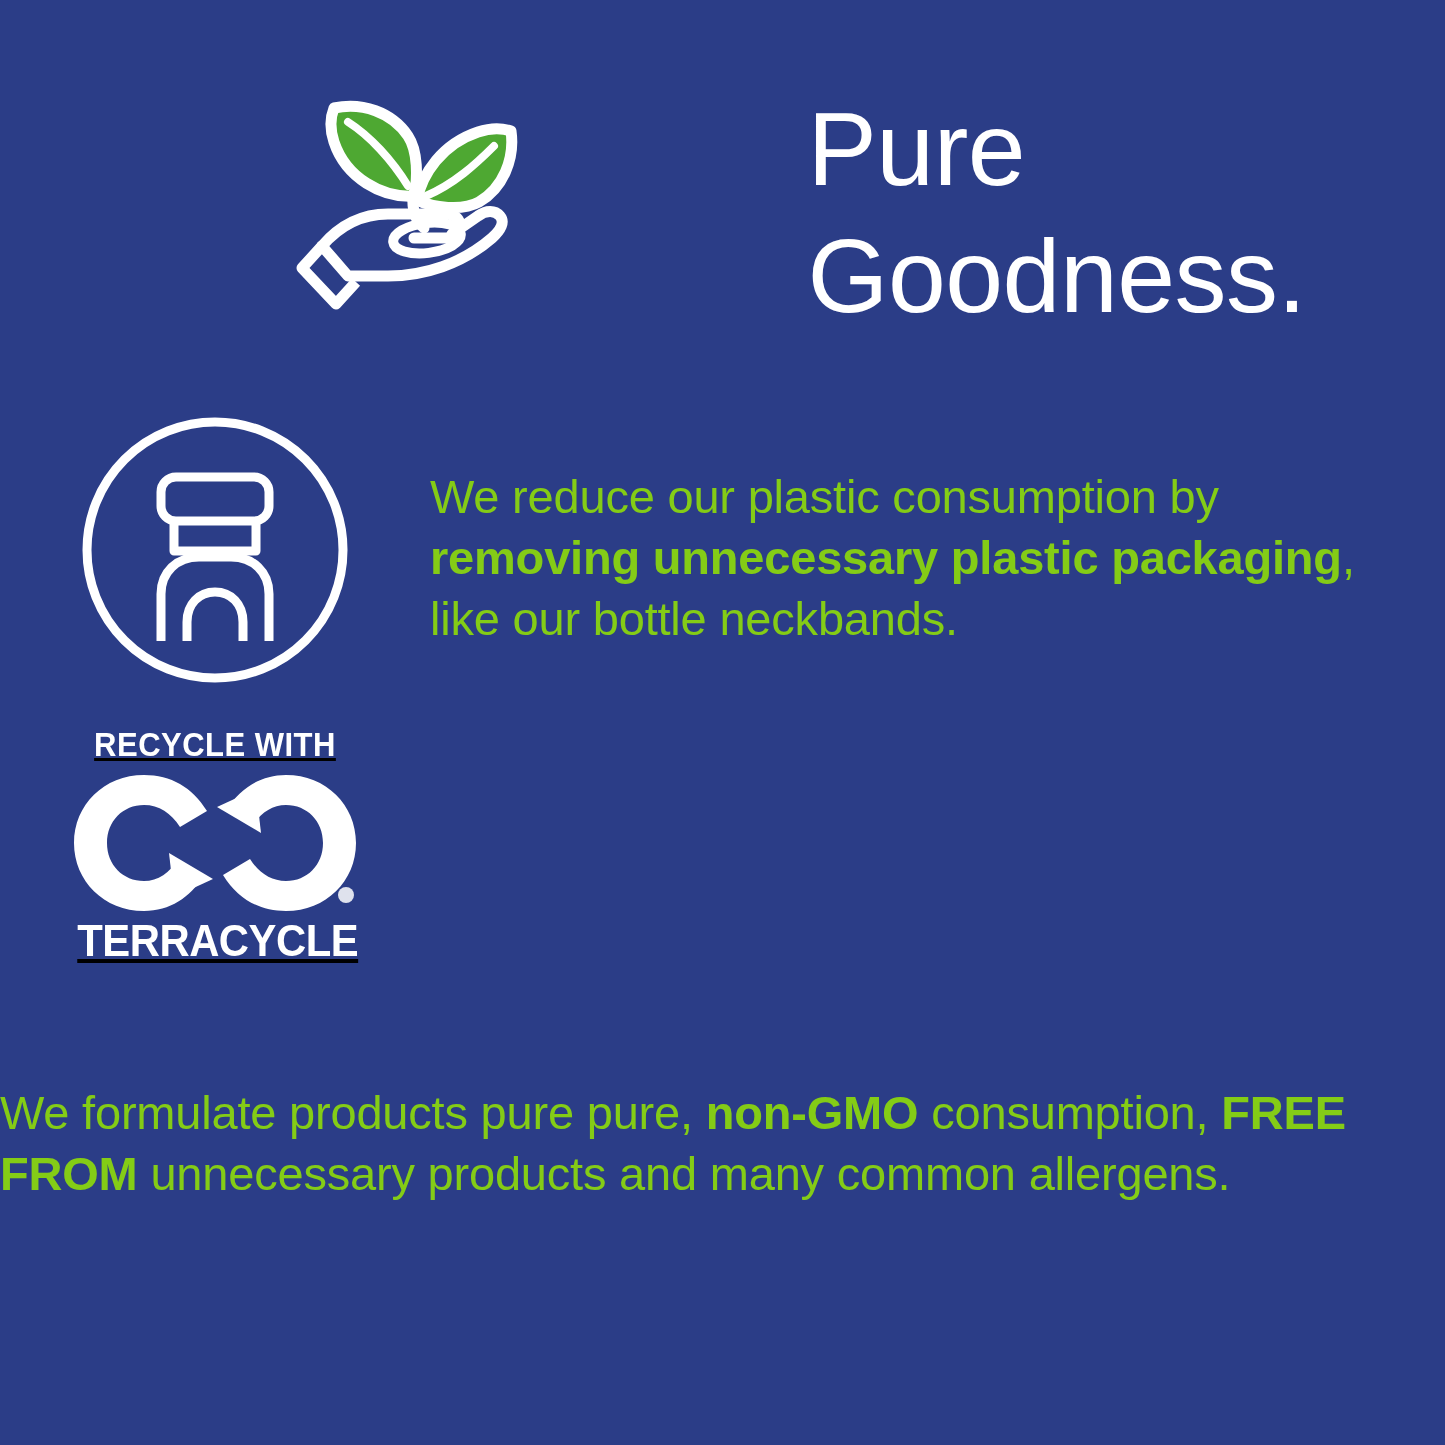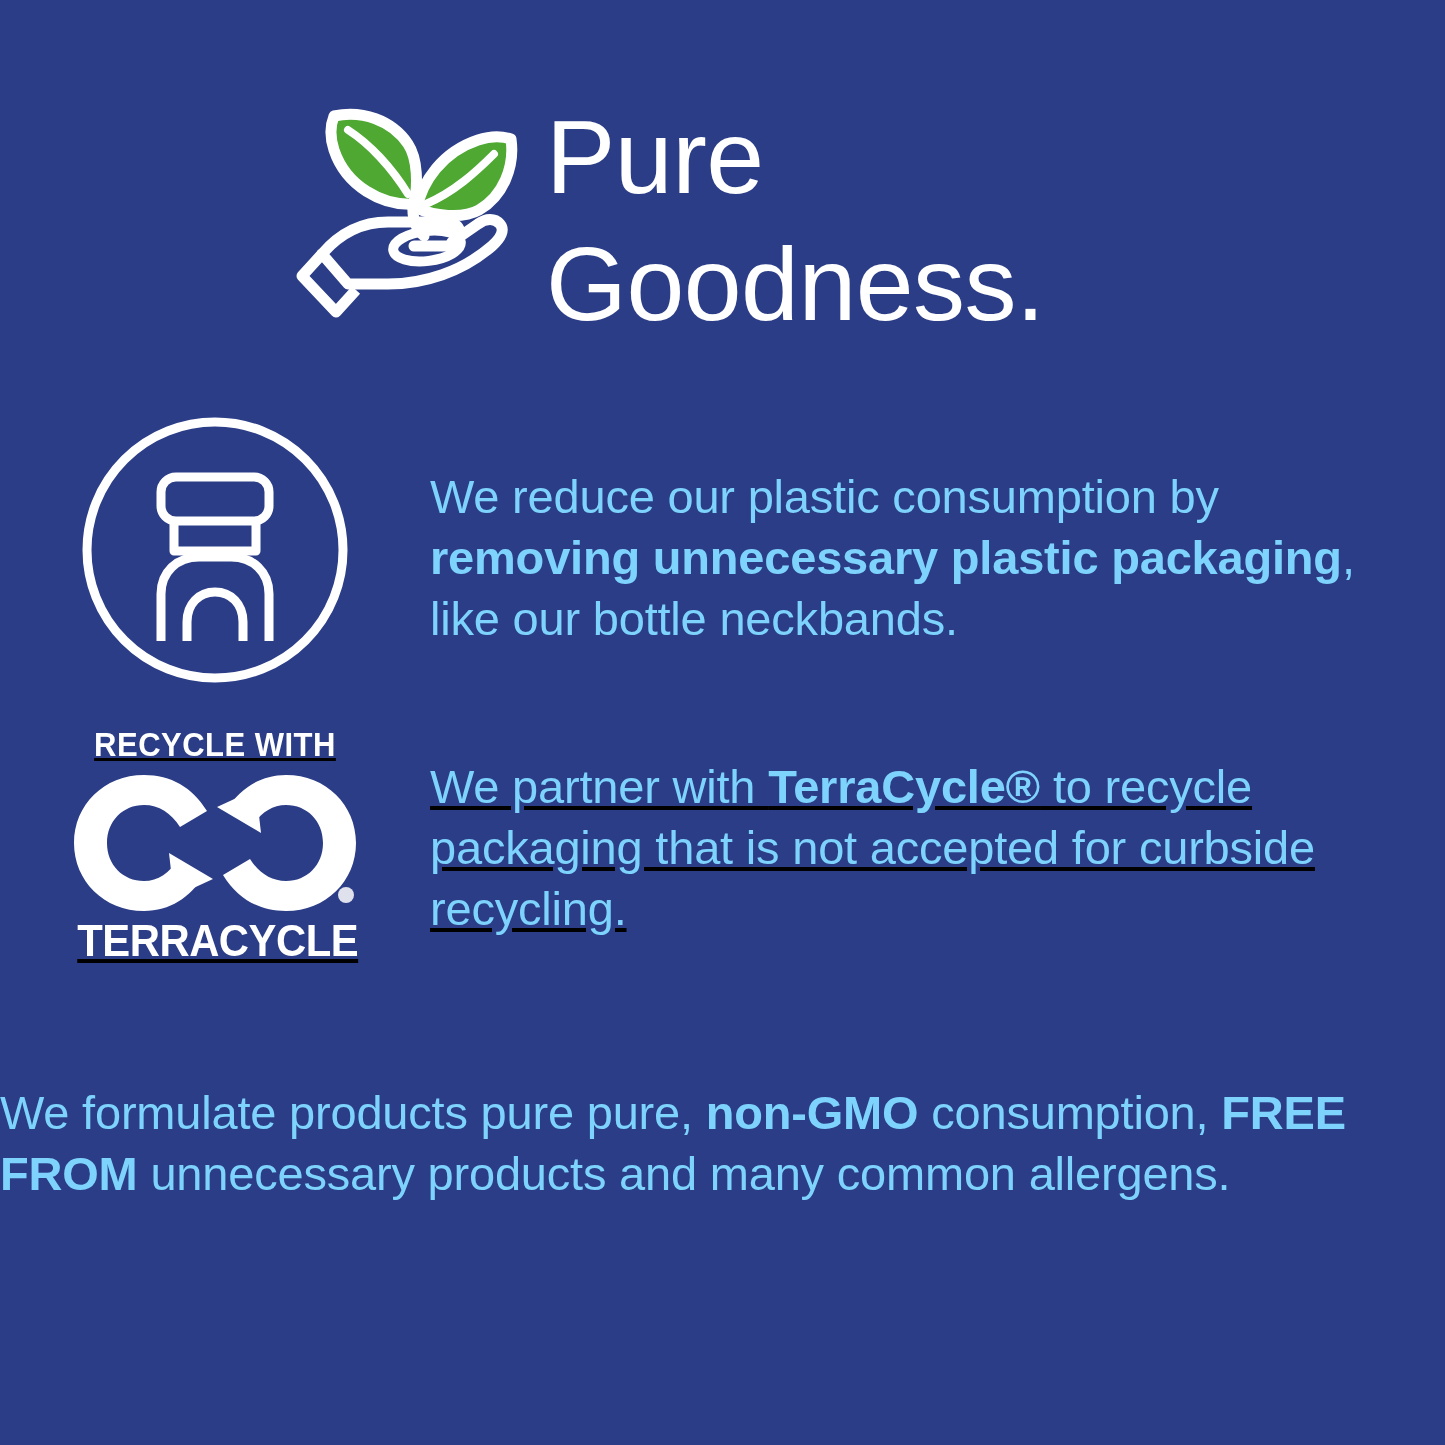--- a/index.html
+++ b/index.html
@@ -19,24 +19,25 @@
     width: 1445px;
     height: 1445px;
     background: #2b3d87;
     box-sizing: border-box;
   }
 
   
   .header {
     position: absolute;
     left: 296px;
-    top: 80px;
+    top: 72px;
     width: 1010px;
     display: flex;
     align-items: flex-start;
+    justify-content: space-between;
   }
   .header-icon {
     width: 232px;
     height: 232px;
     flex: 0 0 232px;
     margin-top: 6px;
   }
   .header-title {
     margin-left: 18px;
     color: #ffffff;
@@ -57,21 +58,21 @@
     width: 1445px;
   }
   .row-icon {
     flex: 0 0 430px;
     display: flex;
     justify-content: center;
     align-items: flex-start;
   }
   .row-text {
     flex: 1 1 auto;
-    color: #7dd3fc;
+    color: #84cc16;
     font-size: 47px;
     line-height: 1.30;
     font-weight: 400;
     padding-right: 48px;
     letter-spacing: -0.2px;
   }
   .row-text b {
     font-weight: 700;
   }
 
@@ -198,23 +199,20 @@
                      C 168 132 189 144 216 144 Z"></path>
 
             <path d="M191 66 L 147 40 L 186 22 Z"></path>
 
             <circle cx="276" cy="128" r="8" fill="#ffffff" opacity="0.85"></circle>
           </g>
         </svg>
         <div class="tc-bottom">TERRACYCLE</div>
       </div>
     </div>
-    <div class="row-text">
-      <span><span>We partner with </span><b>TerraCycle®</b><span> to recycle packaging that is not accepted for curbside recycling.</span></span>
-    </div>
   </div>
 
   <div class="row" id="row-gmo">
     <div class="row-text">
       <span><span>We formulate products pure pure, </span><b>non-GMO</b><span> consumption, </span><b>FREE FROM</b><span> unnecessary products and many common allergens.</span></span>
     </div>
   </div>
 
 </div>
 

